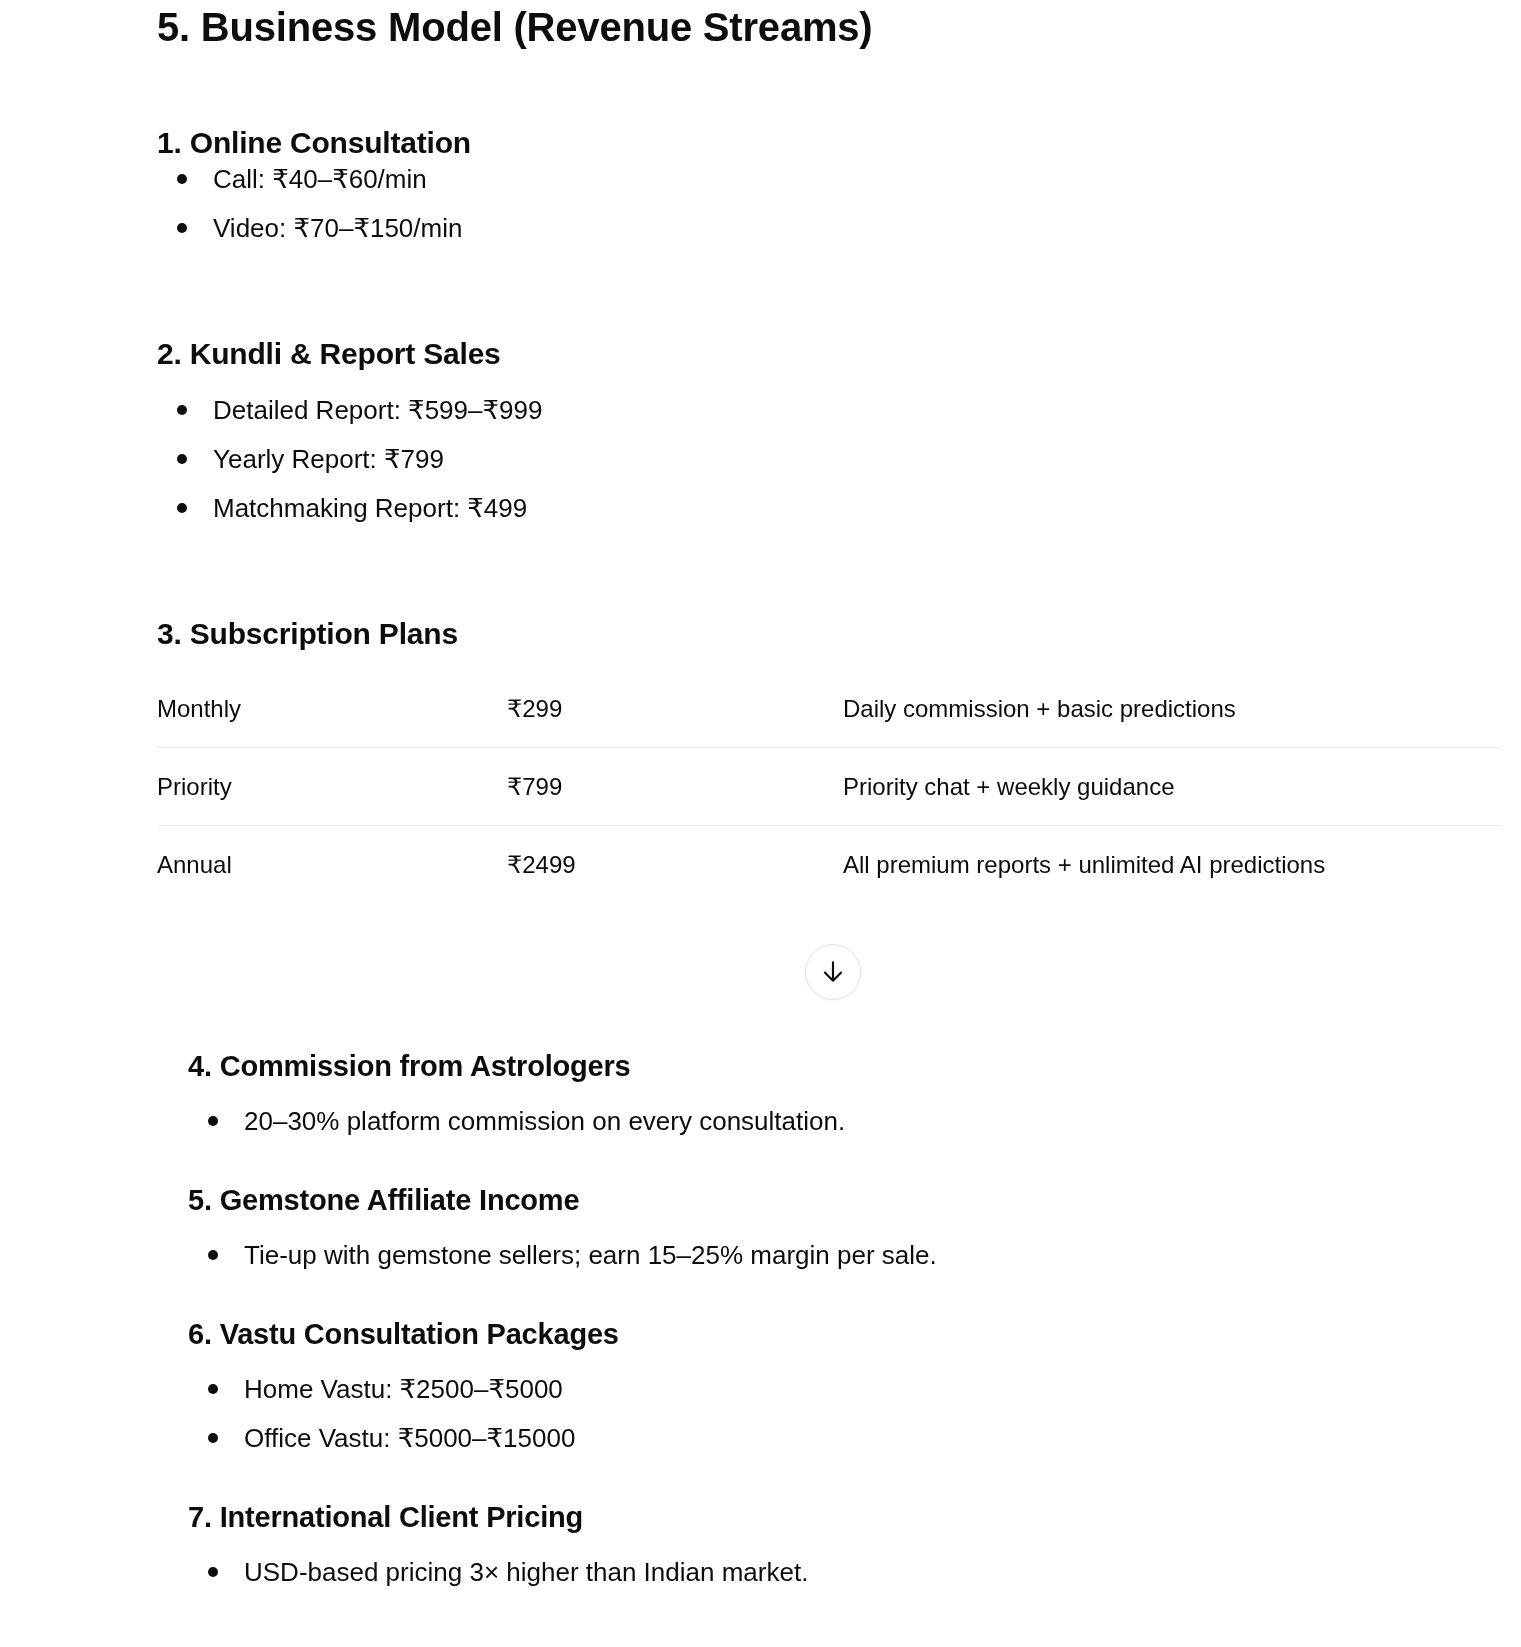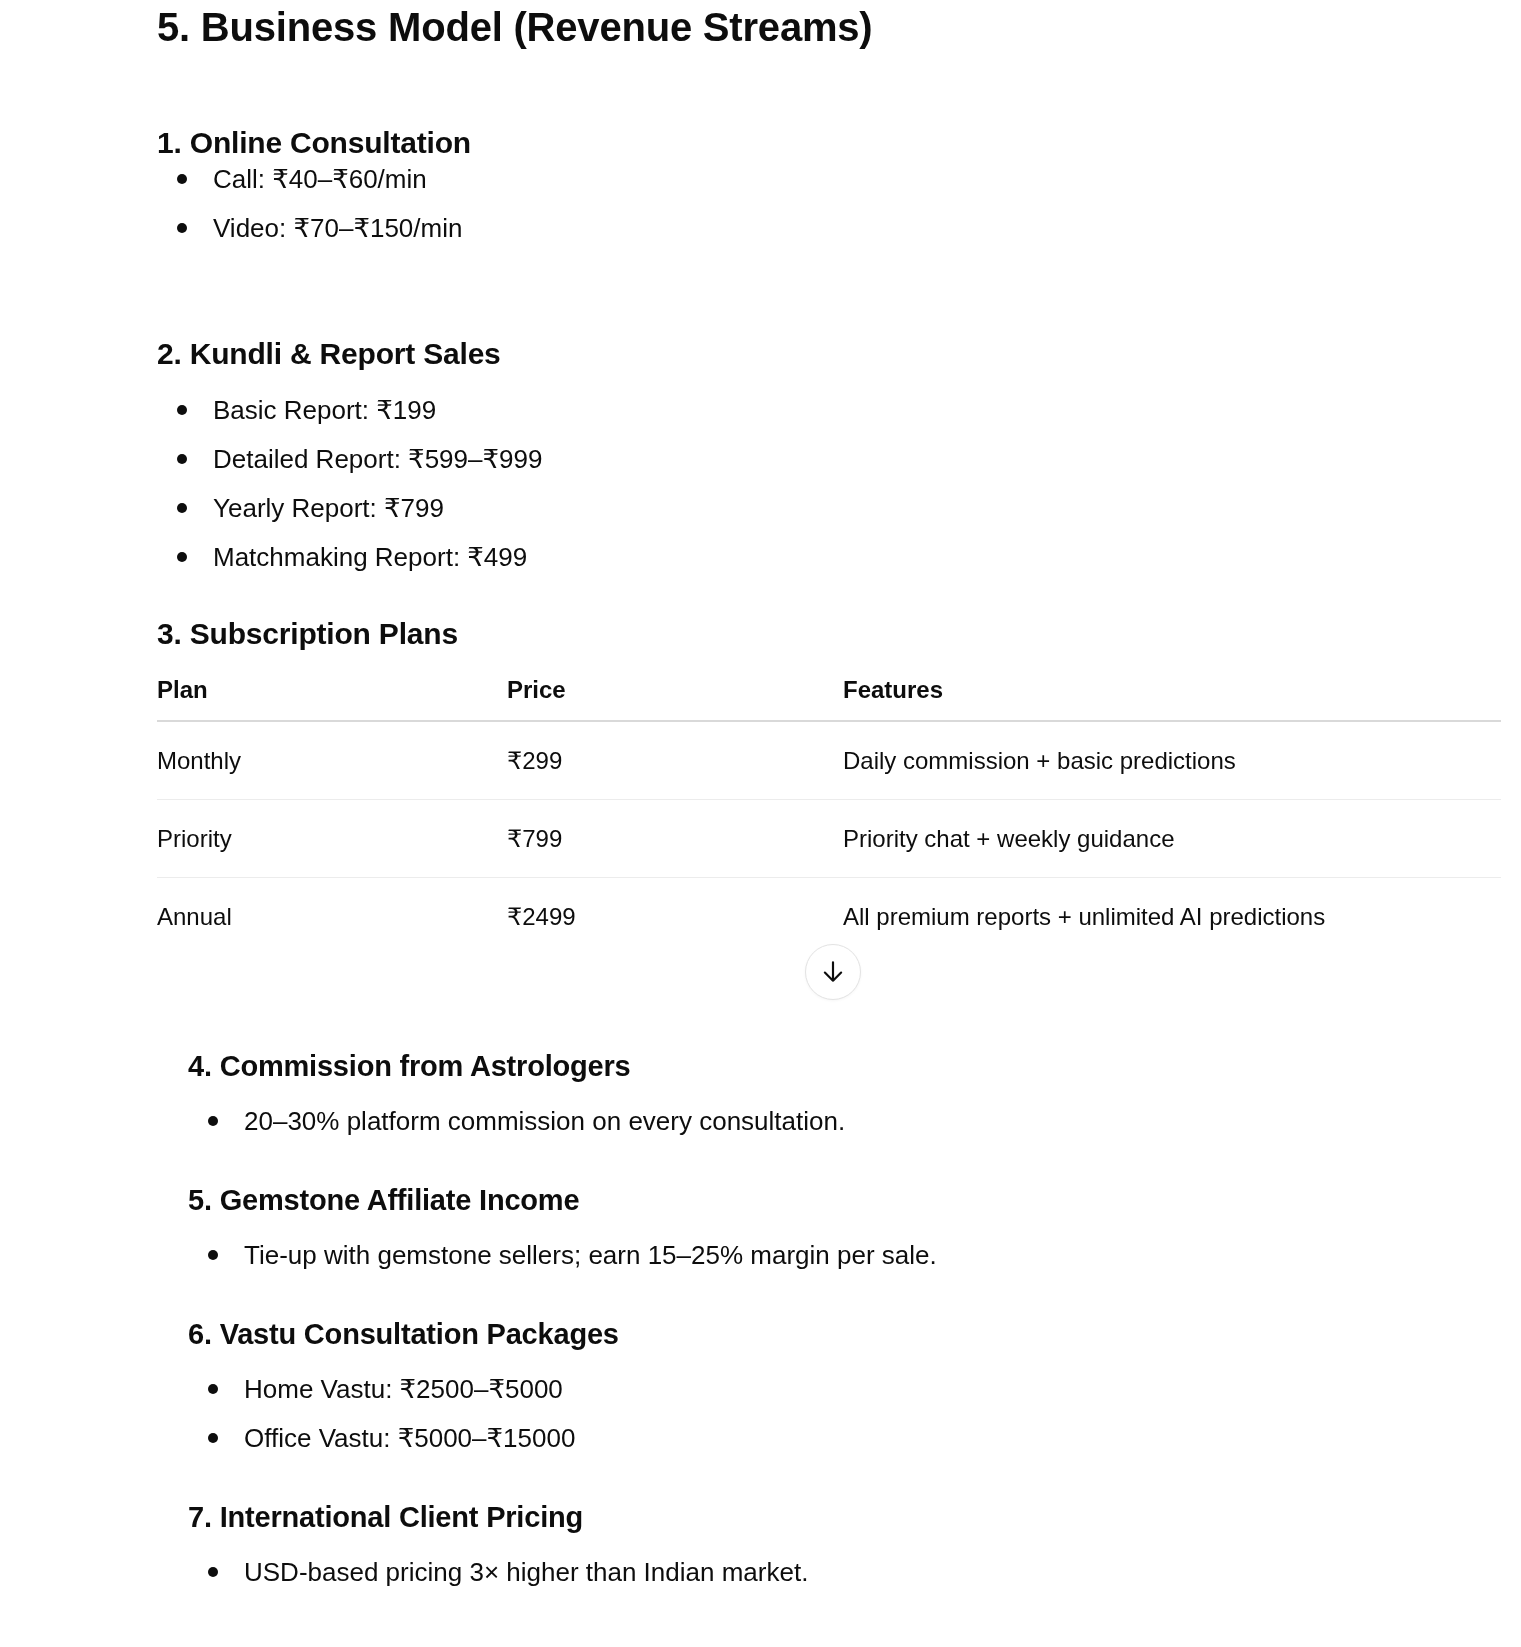--- a/index.html
+++ b/index.html
@@ -121,34 +121,28 @@
 <div class="abs h1">5. Business Model (Revenue Streams)</div>
 
 <div class="abs h3" style="left:157px; top:103px;margin-top:20px;">1. Online Consultation</div>
 <ul class="blist" style="left:157px; top:159px;">
   <li><span class="bullet"></span><span>Call: ₹40–₹60/min</span></li>
   <li><span class="bullet"></span><span>Video: ₹70–₹150/min</span></li>
 </ul>
 
 <div class="abs h3" style="left:157px; top:334px;text-align:center;">2. Kundli &amp; Report Sales</div>
 <ul class="blist" style="left:157px; top:390px;">
-  <li><span class="bullet"></span><span>Basic Report: ₹199</span></li>
   <li><span class="bullet"></span><span>Detailed Report: ₹599–₹999</span></li>
   <li><span class="bullet"></span><span>Yearly Report: ₹799</span></li>
   <li><span class="bullet"></span><span>Matchmaking Report: ₹499</span></li>
 </ul>
 
 <div class="abs h3" style="left:157px; top:614px;">3. Subscription Plans</div>
 
 <div class="tbl">
-  <div class="thead">
-    <div class="cell c1">Plan</div>
-    <div class="cell c2">Price</div>
-    <div class="cell c3">Features</div>
-  </div>
   <div class="trow">
     <div class="cell c1">Monthly</div>
     <div class="cell c2">₹299</div>
     <div class="cell c3">Daily commission + basic predictions</div>
   </div>
   <div class="trow">
     <div class="cell c1">Priority</div>
     <div class="cell c2">₹799</div>
     <div class="cell c3">Priority chat + weekly guidance</div>
   </div>

